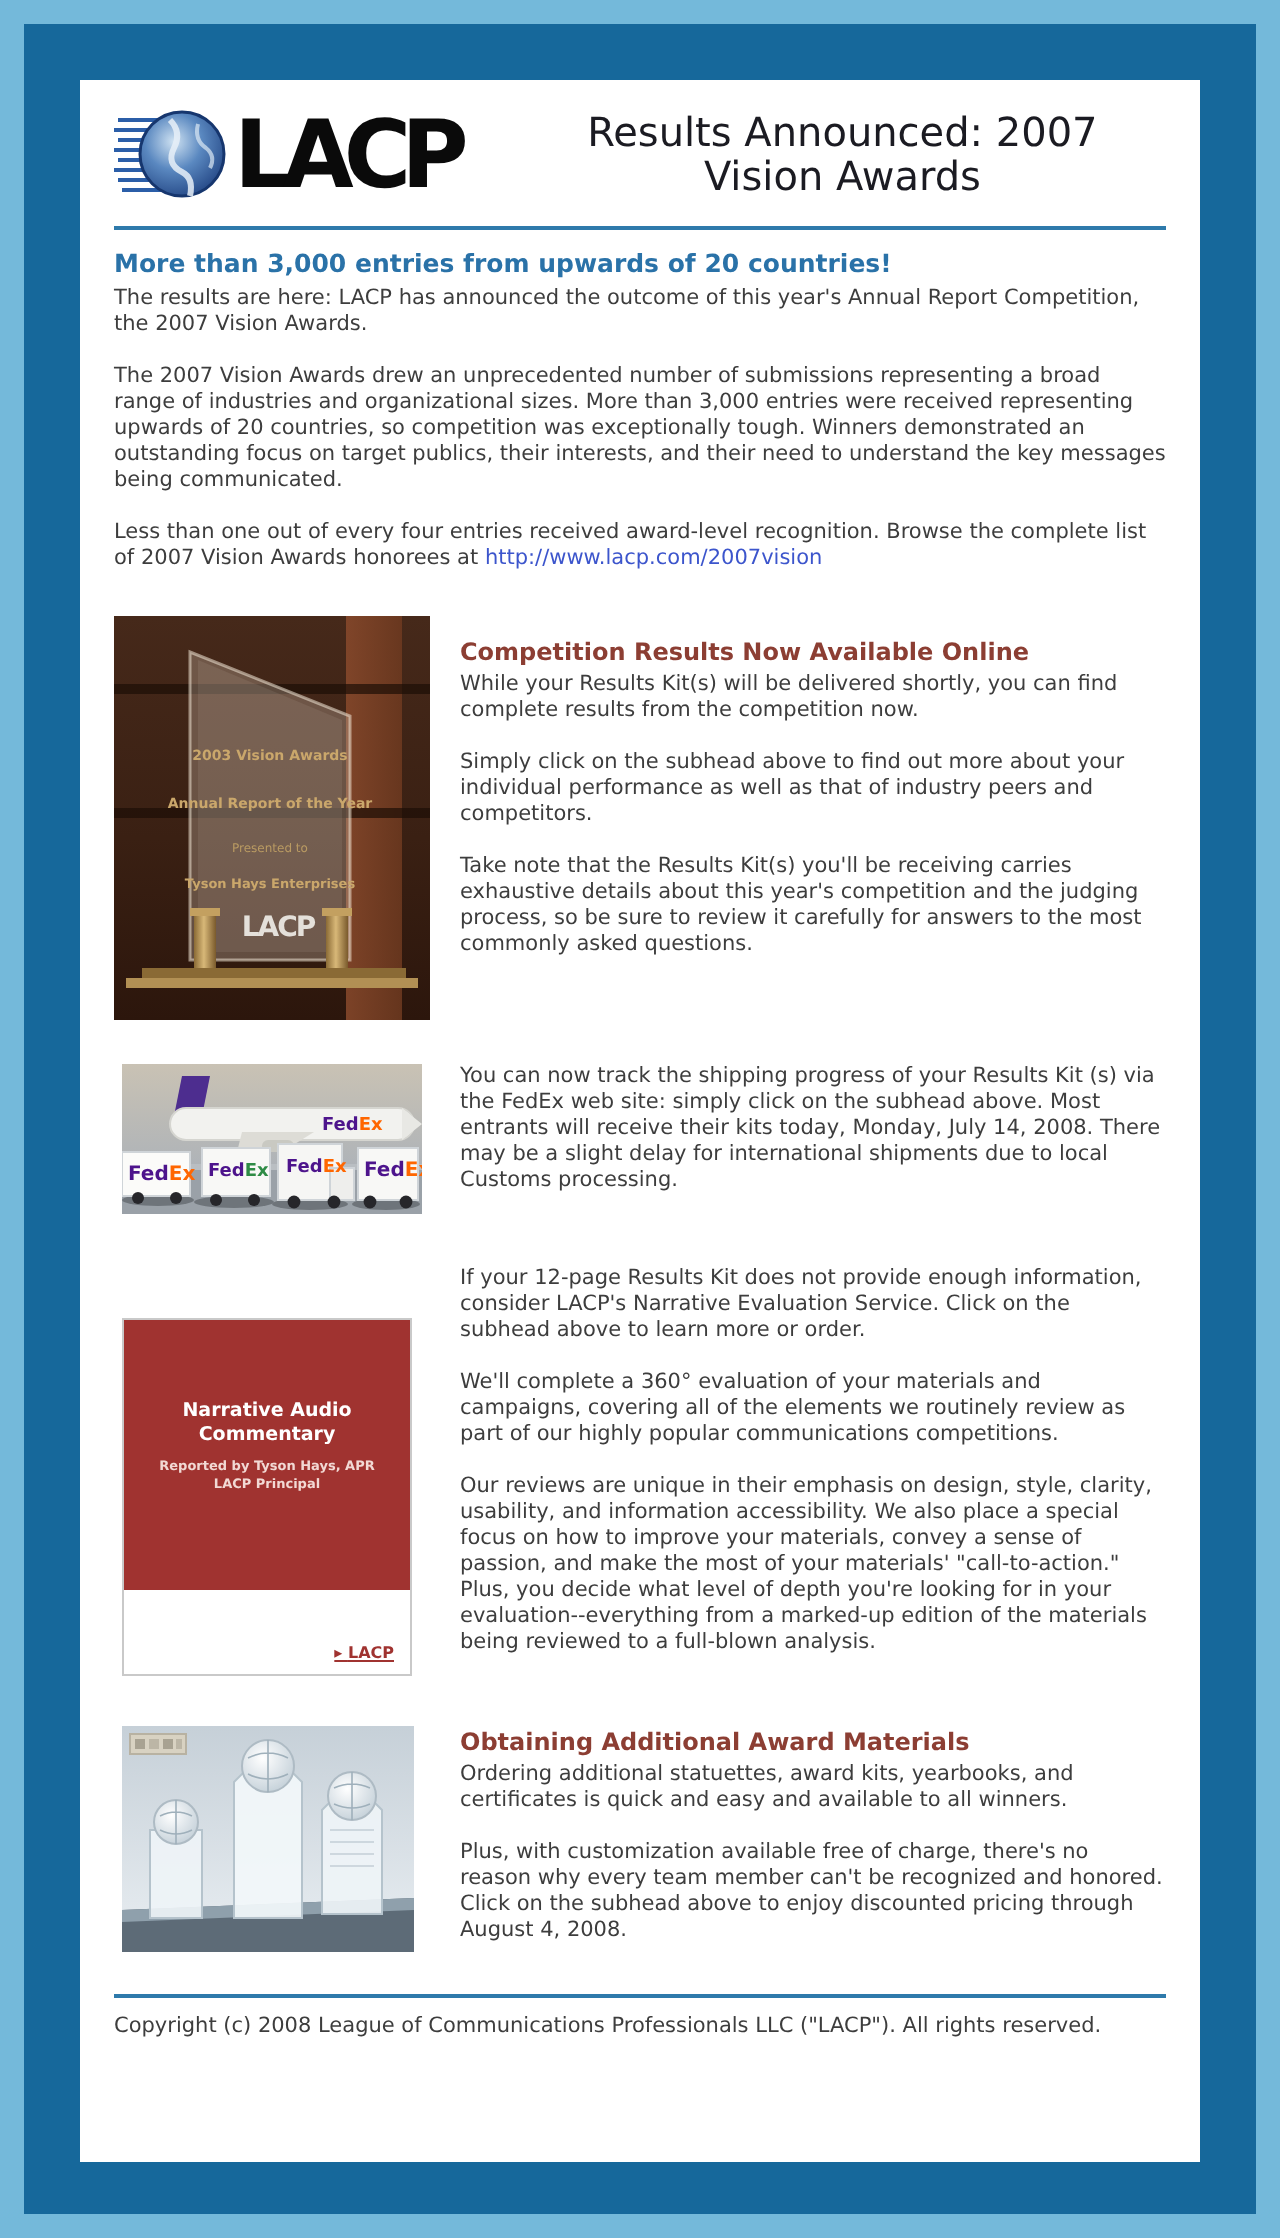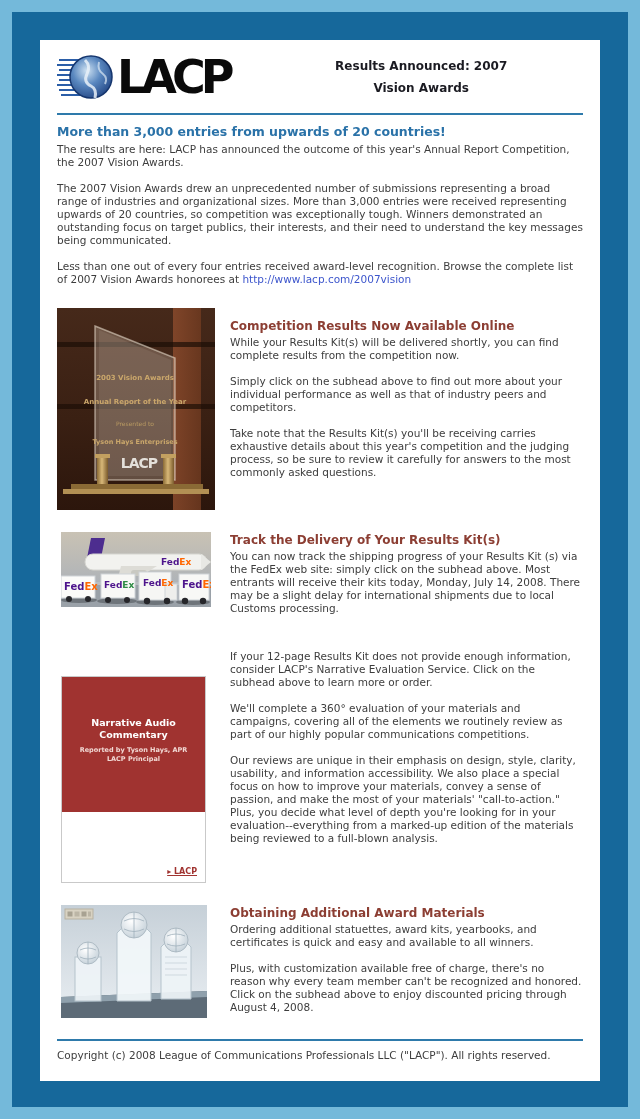--- a/index.html
+++ b/index.html
@@ -25,21 +25,21 @@
   .header-row { display:flex; align-items:center; height:58px; margin-top:3px; }
   .logo { display:flex; align-items:center; }
   .logo-globe { width:58px; height:50px; }
   .logo-word {
     font-size:46px; font-weight:bold; color:#0a0a0a;
     letter-spacing:-5px; transform:scaleY(1.02); margin-left:2px;
     font-family:"DejaVu Sans", sans-serif;
   }
   .title-block { flex:1; text-align:center; padding-left:30px; }
   .title-line {
-    font-size:12px; font-weight:bold; color:#1b1b22; line-height:22px;
+    font-size:20px; font-weight:normal; color:#1b1b22; line-height:22px;
   }
   .rule { border:none; border-top:2px solid #2e7aab; margin:7px 0 9px 0; }
   
   .intro-heading {
     margin:0 0 3px 0; font-size:12.5px; font-weight:bold; color:#2a72a8;
     line-height:16px;
   }
   p.body-text { margin:0 0 13px 0; font-size:10.5px; line-height:13px; color:#3d3d3d; }
   a.inline-link { color:#3c55cc; text-decoration:none; font-weight:normal; font-size:10.5px; }
   
@@ -57,21 +57,21 @@
     background:linear-gradient(180deg,#46291a 0%,#3a2013 55%,#2c160c 100%);
   }
   .shelf-pillar { position:absolute; top:0; right:14px; width:28px; height:100%;
     background:linear-gradient(90deg,#8a4a2c,#6f3a20); opacity:.85; }
   .shelf-edge { position:absolute; left:0; width:100%; height:5px; background:#1c0e06; opacity:.7; }
   .photo-trophy svg { position:absolute; left:0; top:0; }
   
   .photo-fedex { width:150px; height:75px; margin-left:4px; overflow:hidden; }
   
   .photo-book {
-    width:145px; height:207px; margin-left:4px; margin-top:26px;
+    width:145px; height:179px; margin-left:4px; margin-top:26px;
     border:1px solid #c9c9c9; background:#ffffff; position:relative;
   }
   .book-red { width:100%; height:135px; background:#a03330; text-align:center; }
   .book-title { padding-top:40px; font-size:9.5px; font-weight:bold; color:#ffffff; line-height:12px; }
   .book-byline { margin-top:5px; font-size:6.5px; font-weight:bold; color:#f2d9d4; line-height:9px; }
   .book-logo { position:absolute; right:8px; bottom:6px; font-size:8px; font-weight:bold; color:#a03330;text-decoration:underline; }
   
   .photo-awards { width:146px; height:113px; margin-left:4px; overflow:hidden; }
   
   .footer-rule { border:none; border-top:2px solid #2e7aab; margin:12px 0 8px 0; }
@@ -204,21 +204,20 @@
 
             <ellipse cx="132" cy="70" rx="17" ry="3" fill="#6e747a"></ellipse>
             <rect x="118" y="42" width="30" height="26" fill="#f8f8f6" stroke="#cfd4d8"></rect>
             <text x="121" y="56" font-size="10" font-weight="bold"><tspan fill="#4d148c">Fed</tspan><tspan fill="#ff6600">Ex</tspan></text>
             <circle cx="124" cy="69" r="3.2" fill="#26262a"></circle>
               <circle cx="142" cy="69" r="3.2" fill="#26262a"></circle>
           </g>
         </svg>
       </div>
       <div class="copy">
-        <h3 class="section-heading">Track the Delivery of Your Results Kit(s)</h3>
         <p class="body-text">You can now track the shipping progress of your Results Kit (s) via the FedEx web site: simply click on the subhead above. Most entrants will receive their kits today, Monday, July 14, 2008. There may be a slight delay for international shipments due to local Customs processing.</p>
       </div>
     </div>
 
     <div class="section">
       <div class="media">
         <div class="photo-book">
           <div class="book-red">
             <div class="book-title">Narrative Audio Commentary</div>
             <div class="book-byline">

